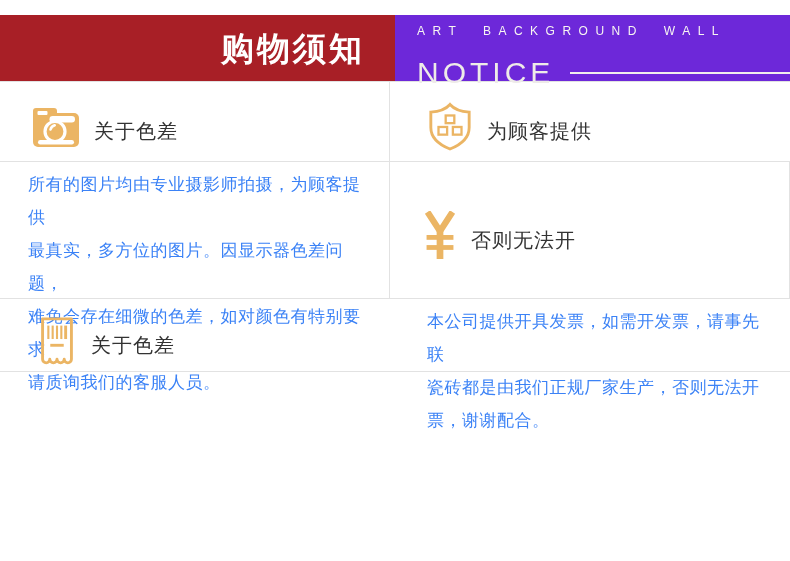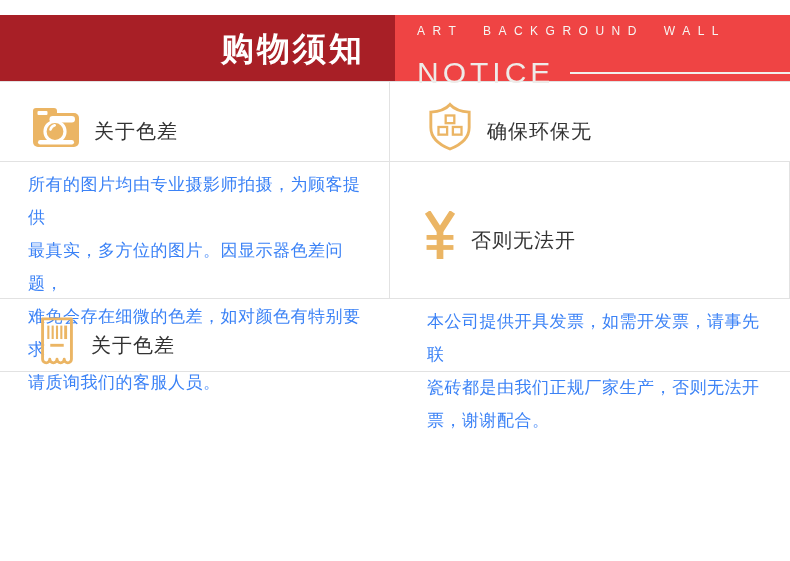--- a/index.html
+++ b/index.html
@@ -14,21 +14,21 @@
   .banner{display:flex;height:66px;margin-top:15px;}
   .banner-left{
     width:395px;background:#a81f26;
     display:flex;align-items:center;justify-content:flex-end;
     padding-right:30px;box-sizing:border-box;
   }
   .banner-title{
     font-size:33px;font-weight:700;color:#ffffff;letter-spacing:3px;line-height:1;
   }
   .banner-right{
-    flex:1;background:#ef4444;
+    flex:1;background:#6d28d9;
     padding:10px 0 0 22px;box-sizing:border-box;
   }
   .tagline{
     font-size:12px;letter-spacing:7.5px;word-spacing:9px;
     color:#f7f5f2;line-height:1.1;
   }
   .notice-row{display:flex;align-items:center;margin-top:20px;padding-right:0;}
   .notice{
     font-size:30px;font-weight:300;letter-spacing:4px;
     color:#eeebe8;line-height:1;
@@ -88,21 +88,21 @@
       </svg>
       <span class="head-title">关于色差</span>
     </div>
     <div class="cell c2 head-cell">
       <svg class="icon" width="46" height="51" viewBox="0 0 48 52">
         <path d="M24,3 C20,7.5 12,10.5 4,11 V27 C4,39 14,45.5 24,49.5 C34,45.5 44,39 44,27 V11 C36,10.5 28,7.5 24,3 Z" fill="none" stroke="#ebb564" stroke-width="3"></path>
         <rect x="19.5" y="14.5" width="9" height="8" fill="none" stroke="#ebb564" stroke-width="2.4"></rect>
         <rect x="12" y="26.5" width="9" height="8" fill="none" stroke="#ebb564" stroke-width="2.4"></rect>
         <rect x="27" y="26.5" width="9" height="8" fill="none" stroke="#ebb564" stroke-width="2.4"></rect>
       </svg>
-      <span class="head-title">确保环保无</span>
+      <span class="head-title">为顾客提供</span>
     </div>
 
     <div class="cell c1 body-cell">所有的图片均由专业摄影师拍摄，为顾客提供
 最真实，多方位的图片。因显示器色差问题，
 难免会存在细微的色差，如对颜色有特别要求
 请质询我们的客服人员。</div>
 
     <div class="cell c1 head-cell">
       <svg class="icon" width="34" height="48" viewBox="0 0 34 50">
         <path d="M4,1 L17,21 L30,1" fill="none" stroke="#ebb564" stroke-width="6.5"></path>

